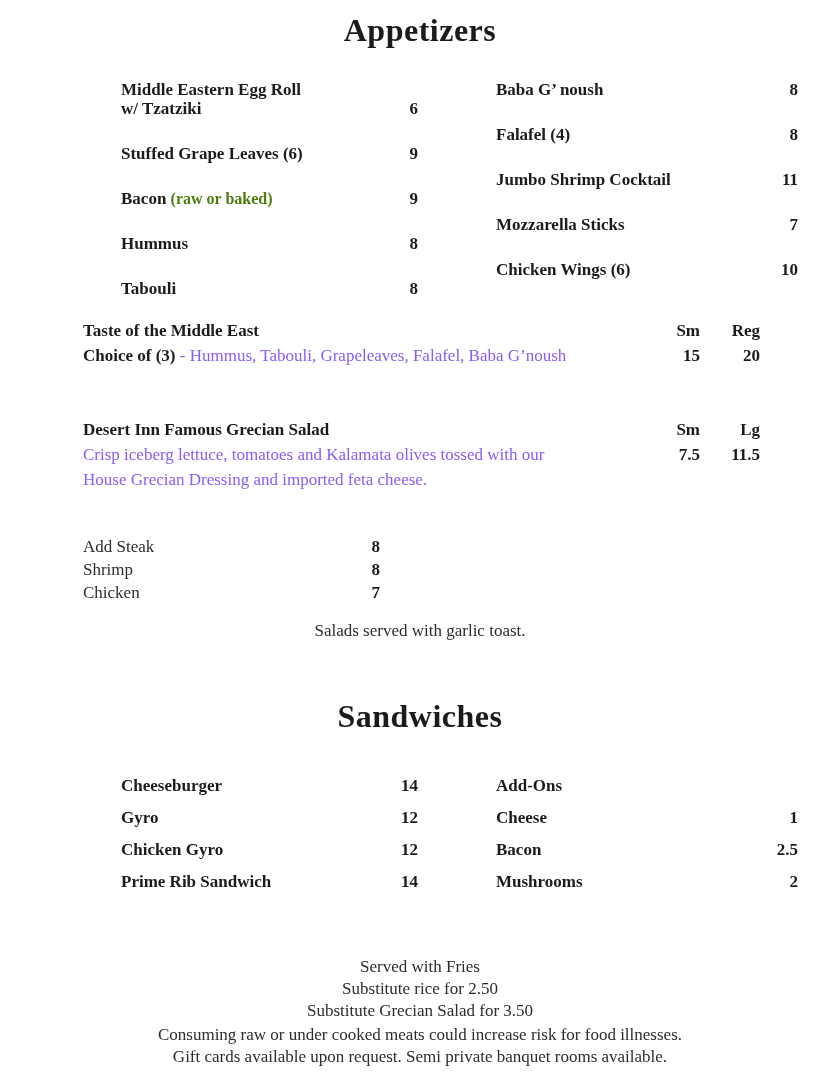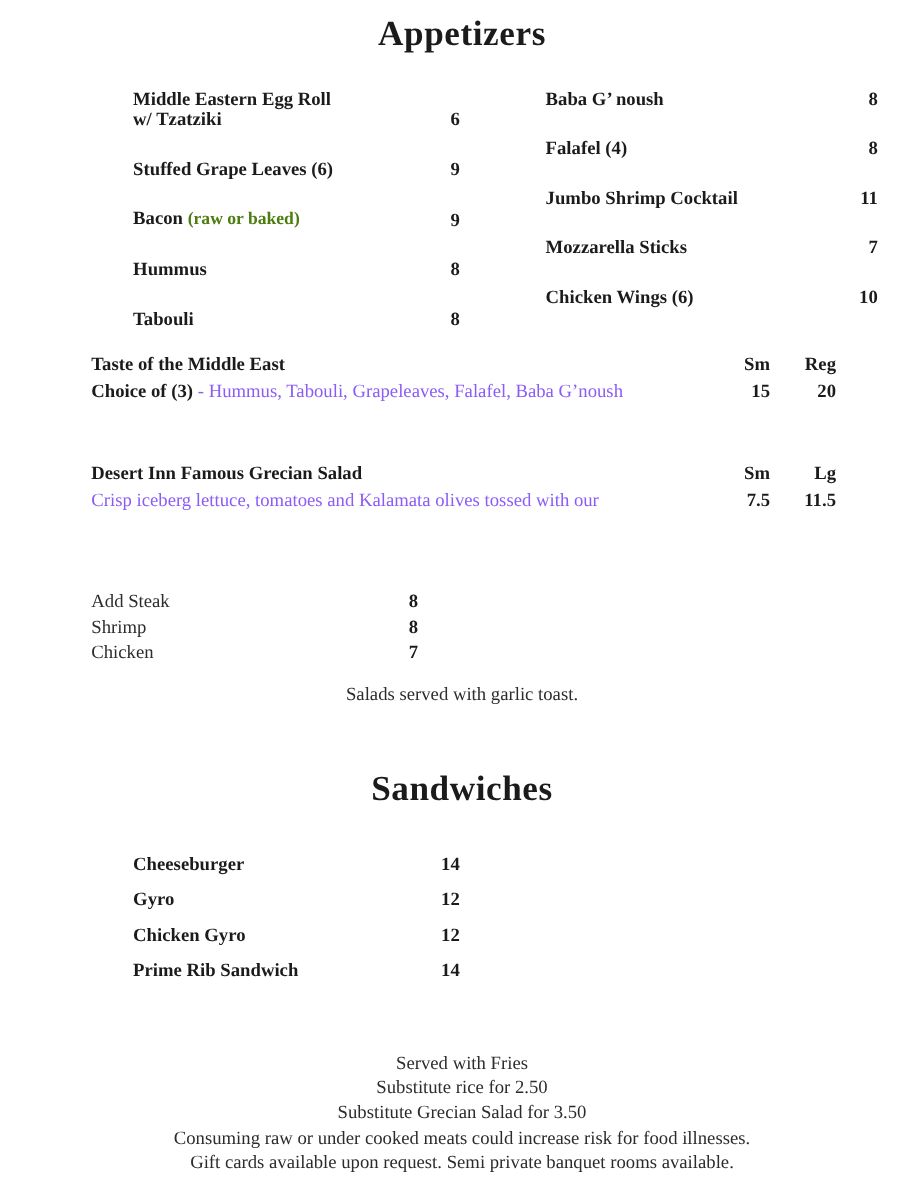--- a/index.html
+++ b/index.html
@@ -140,20 +140,23 @@
     <div class="wrow">
       <div class="wname bold">Desert Inn Famous Grecian Salad</div>
       <div class="pcol">Sm</div>
       <div class="pcol">Lg</div>
     </div>
     <div class="wrow">
       <div class="wname desc">Crisp iceberg lettuce, tomatoes and Kalamata olives tossed with our</div>
       <div class="pcol">7.5</div>
       <div class="pcol">11.5</div>
     </div>
+    <div class="wrow">
+      <div class="wname desc">House Grecian Dressing and imported feta cheese.</div>
+    </div>
   </div>
 
   <div id="salad-addons">
     <div class="item">
       <div class="nm">Add Steak</div>
       <div class="pr">8</div>
     </div>
     <div class="item">
       <div class="nm">Shrimp</div>
       <div class="pr">8</div>
@@ -180,20 +183,38 @@
       </div>
       <div class="item sand-item">
         <div class="nm">Chicken Gyro</div>
         <div class="pr">12</div>
       </div>
       <div class="item sand-item">
         <div class="nm">Prime Rib Sandwich</div>
         <div class="pr">14</div>
       </div>
     </div>
+    <div class="col-r">
+      <div class="item sand-item">
+        <div class="nm">Add-Ons</div>
+        <div class="pr"></div>
+      </div>
+      <div class="item sand-item">
+        <div class="nm">Cheese</div>
+        <div class="pr">1</div>
+      </div>
+      <div class="item sand-item">
+        <div class="nm">Bacon</div>
+        <div class="pr">2.5</div>
+      </div>
+      <div class="item sand-item">
+        <div class="nm">Mushrooms</div>
+        <div class="pr">2</div>
+      </div>
+    </div>
   </div>
 
   <div class="center-note" id="sandwich-notes">
     <div>Served with Fries</div>
     <div>Substitute rice for 2.50</div>
     <div>Substitute Grecian Salad for 3.50</div>
   </div>
 
   <div class="center-note" id="footer-notes">
     <div>Consuming raw or under cooked meats could increase risk for food illnesses.</div>

